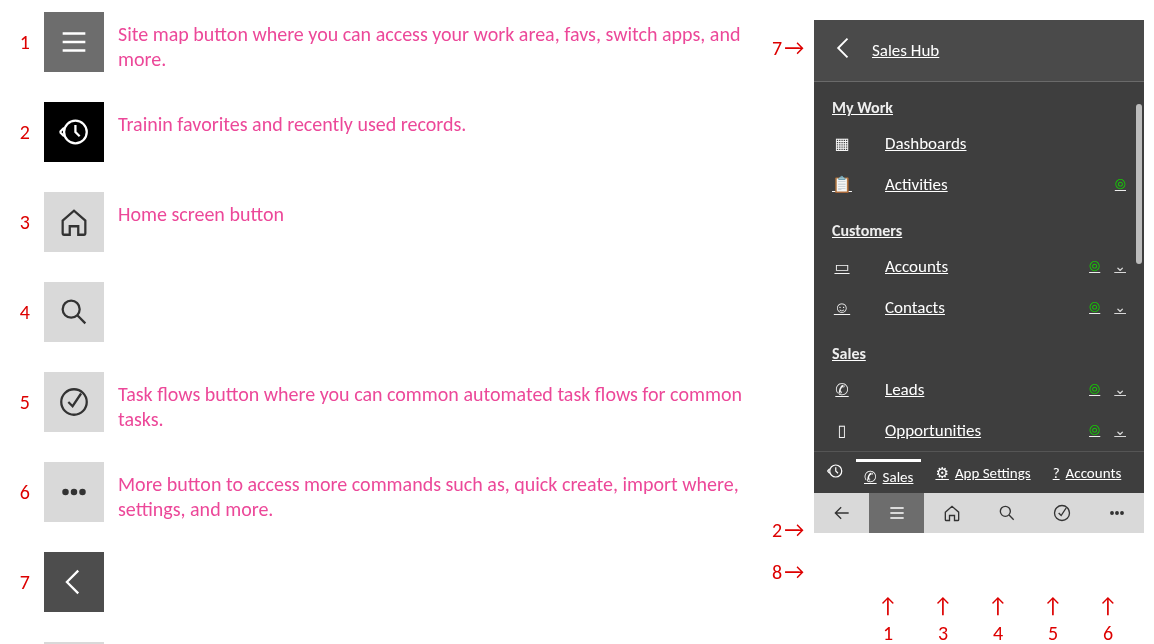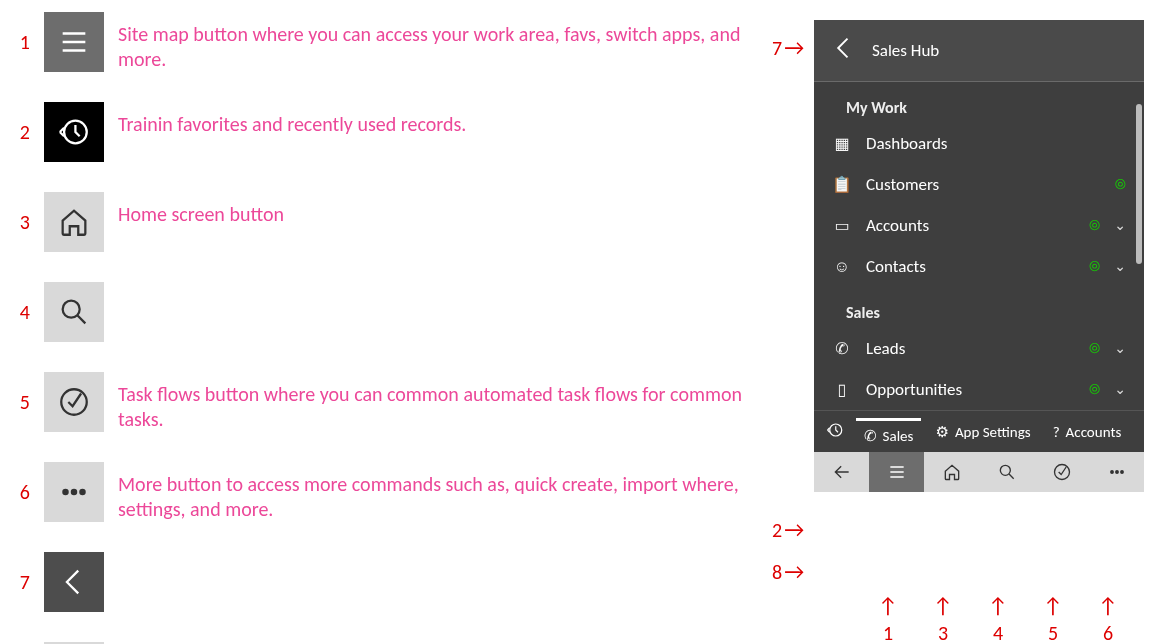--- a/index.html
+++ b/index.html
@@ -56,48 +56,48 @@
   }
 
   
   .phone {
     position: absolute;
     right: 10px; top: 20px;
     width: 330px;
     background: #c2410c;
     color: #fff;
     font-size: 17px;
+    text-decoration: underline;
   }
   .phone-header {
     padding: 14px 16px;
     display: flex; align-items:center; gap:14px;
     border-bottom: 1px solid #6a6a6a;
     background: #4a4a4a;
   }
   .phone-body {
     background: #3e3e3e;
     max-height: 440px;
     overflow: hidden;
   }
   .phone-section-title {
     padding: 16px 18px 6px;
     font-size: 16px;
     font-weight: 600;
     color: #eee;
-    margin-left: 14px;
   }
   .phone-item {
     display: flex;
     align-items: center;
     gap: 14px;
     padding: 10px 18px;
     font-size: 17px;
   }
   .phone-item .glyph { width: 20px; text-align:center; font-size:16px; opacity:.95; }
-  .phone-item .label { flex:1; }
+  .phone-item .label { flex:1;margin-left:19px; }
   .phone-item .wifi { font-size:14px; color:#14d200; opacity:.9; }
   .phone-item .chev { font-size:14px; opacity:.8; }
 
   .phone-tabs {
     display:flex; align-items:center;
     background:#3e3e3e;
     border-top:1px solid #555;
     height:42px;
     padding:0 6px;
     gap: 6px;
@@ -248,24 +248,25 @@
 
   <div class="phone-body">
 
     <div class="phone-section-title">My Work</div>
     <div class="phone-item">
       <span class="glyph">▦</span>
       <span class="label">Dashboards</span>
     </div>
     <div class="phone-item">
       <span class="glyph">📋</span>
-      <span class="label">Customers</span>
-      <span class="wifi">⦾</span>
-    </div>
-
+      <span class="label">Activities</span>
+      <span class="wifi">⦾</span>
+    </div>
+
+    <div class="phone-section-title">Customers</div>
     <div class="phone-item">
       <span class="glyph">▭</span>
       <span class="label">Accounts</span>
       <span class="wifi">⦾</span>
       <span class="chev">⌄</span>
     </div>
     <div class="phone-item">
       <span class="glyph">☺</span>
       <span class="label">Contacts</span>
       <span class="wifi">⦾</span>

